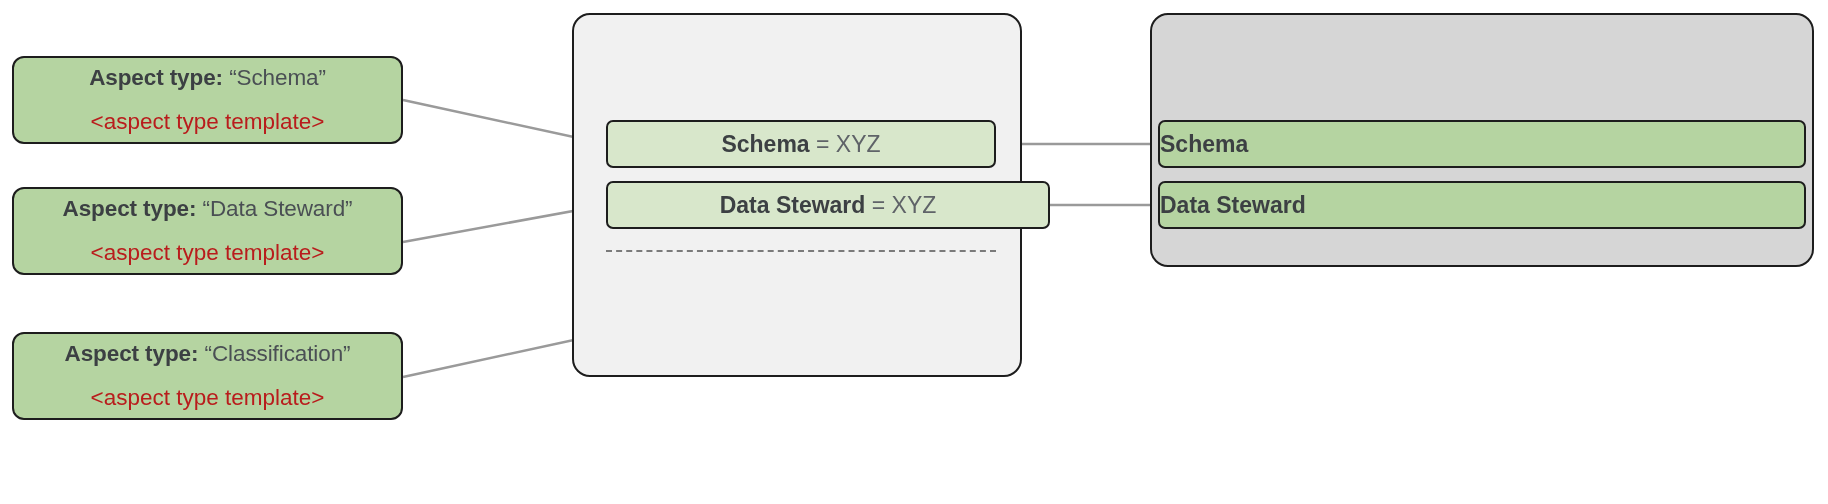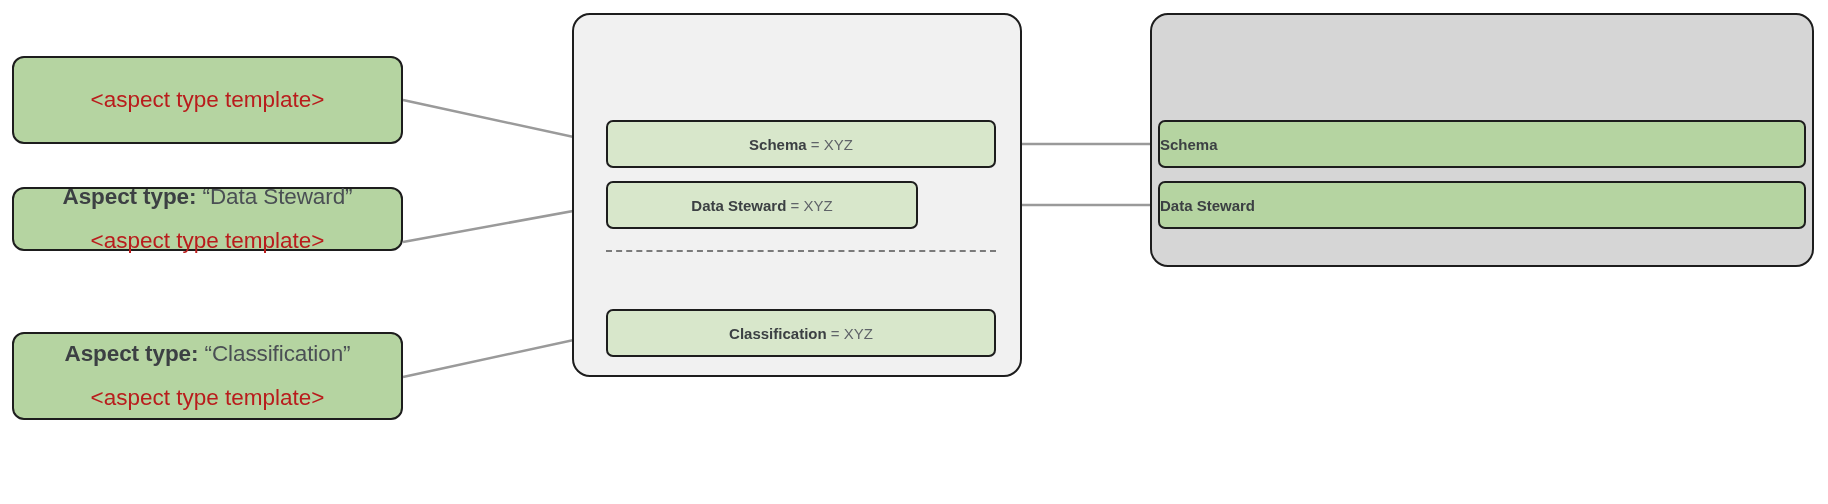--- a/index.html
+++ b/index.html
@@ -91,21 +91,21 @@
     border: 2.5px solid #1d1d1d;
     border-radius: 7px;
     display: flex;
     align-items: center;
     justify-content: center;
     z-index: 3;
     white-space: nowrap;
   }
   .chip-light { background: #d8e7cb; }
   .chip-dark  { background: #b5d4a1; }
-  .chip-text { font-size: 15px; color: #3c4043; }
+  .chip-text { font-size: 23px; color: #3c4043; }
   .chip-text .k { font-weight: 700; }
   .chip-text .v { font-weight: 400; color: #5f6368; }
 
   
   .divider {
     position: absolute;
     border-top: 2.5px dashed #7a7a7a;
     z-index: 3;
   }
 </style>
@@ -121,24 +121,28 @@
     <line x1="403" y1="242" x2="606" y2="205"></line>
 
     <line x1="403" y1="377" x2="606" y2="333"></line>
 
     <line x1="996" y1="144" x2="1158" y2="144"></line>
 
     <line x1="996" y1="205" x2="1158" y2="205"></line>
   </svg>
 
   <div class="card aspect-card" style="left:12px; top:56px; width:391px; height:88px;">
+    <div class="aspect-title">
+      <span class="k">Aspect type:</span>
+      <span class="v">“Schema”</span>
+    </div>
     <div class="aspect-template">&lt;aspect type template&gt;</div>
   </div>
 
-  <div class="card aspect-card" style="left:12px; top:187px; width:391px; height:64px;">
+  <div class="card aspect-card" style="left:12px; top:187px; width:391px; height:88px;">
     <div class="aspect-title">
       <span class="k">Aspect type:</span>
       <span class="v">“Data Steward”</span>
     </div>
     <div class="aspect-template">&lt;aspect type template&gt;</div>
   </div>
 
   <div class="card aspect-card" style="left:12px; top:332px; width:391px; height:88px;">
     <div class="aspect-title">
       <span class="k">Aspect type:</span>
@@ -156,35 +160,30 @@
   </div>
 
   <div class="section-label" style="left:601px; top:82px;">Required aspects:</div>
 
   <div class="chip chip-light" style="left:606px; top:120px; width:390px; height:48px;">
     <span class="chip-text">
       <span class="k">Schema</span><span class="v"> = XYZ</span>
     </span>
   </div>
 
-  <div class="chip chip-light" style="left:606px; top:181px; width:312px; height:48px;">
+  <div class="chip chip-light" style="left:606px; top:181px; width:444px; height:48px;">
     <span class="chip-text">
       <span class="k">Data Steward</span><span class="v"> = XYZ</span>
     </span>
   </div>
 
   <div class="divider" style="left:606px; top:250px; width:390px;"></div>
 
   <div class="section-label" style="left:601px; top:272px;">Optional aspects:</div>
 
-  <div class="chip chip-light" style="left:606px; top:309px; width:390px; height:48px;">
-    <span class="chip-text">
-      <span class="k">Classification</span><span class="v"> = XYZ</span>
-    </span>
-  </div>
 
   <div class="card panel panel-entrytype" style="left:1150px; top:13px; width:664px; height:254px;">
   </div>
 
   <div class="panel-heading" style="left:1161px; top:28px;">
     <span class="k">Entry Type:</span>
     <span class="v">“my-entry-type”</span>
   </div>
 
   <div class="section-label" style="left:1159px; top:82px;">Required aspect types:</div>

